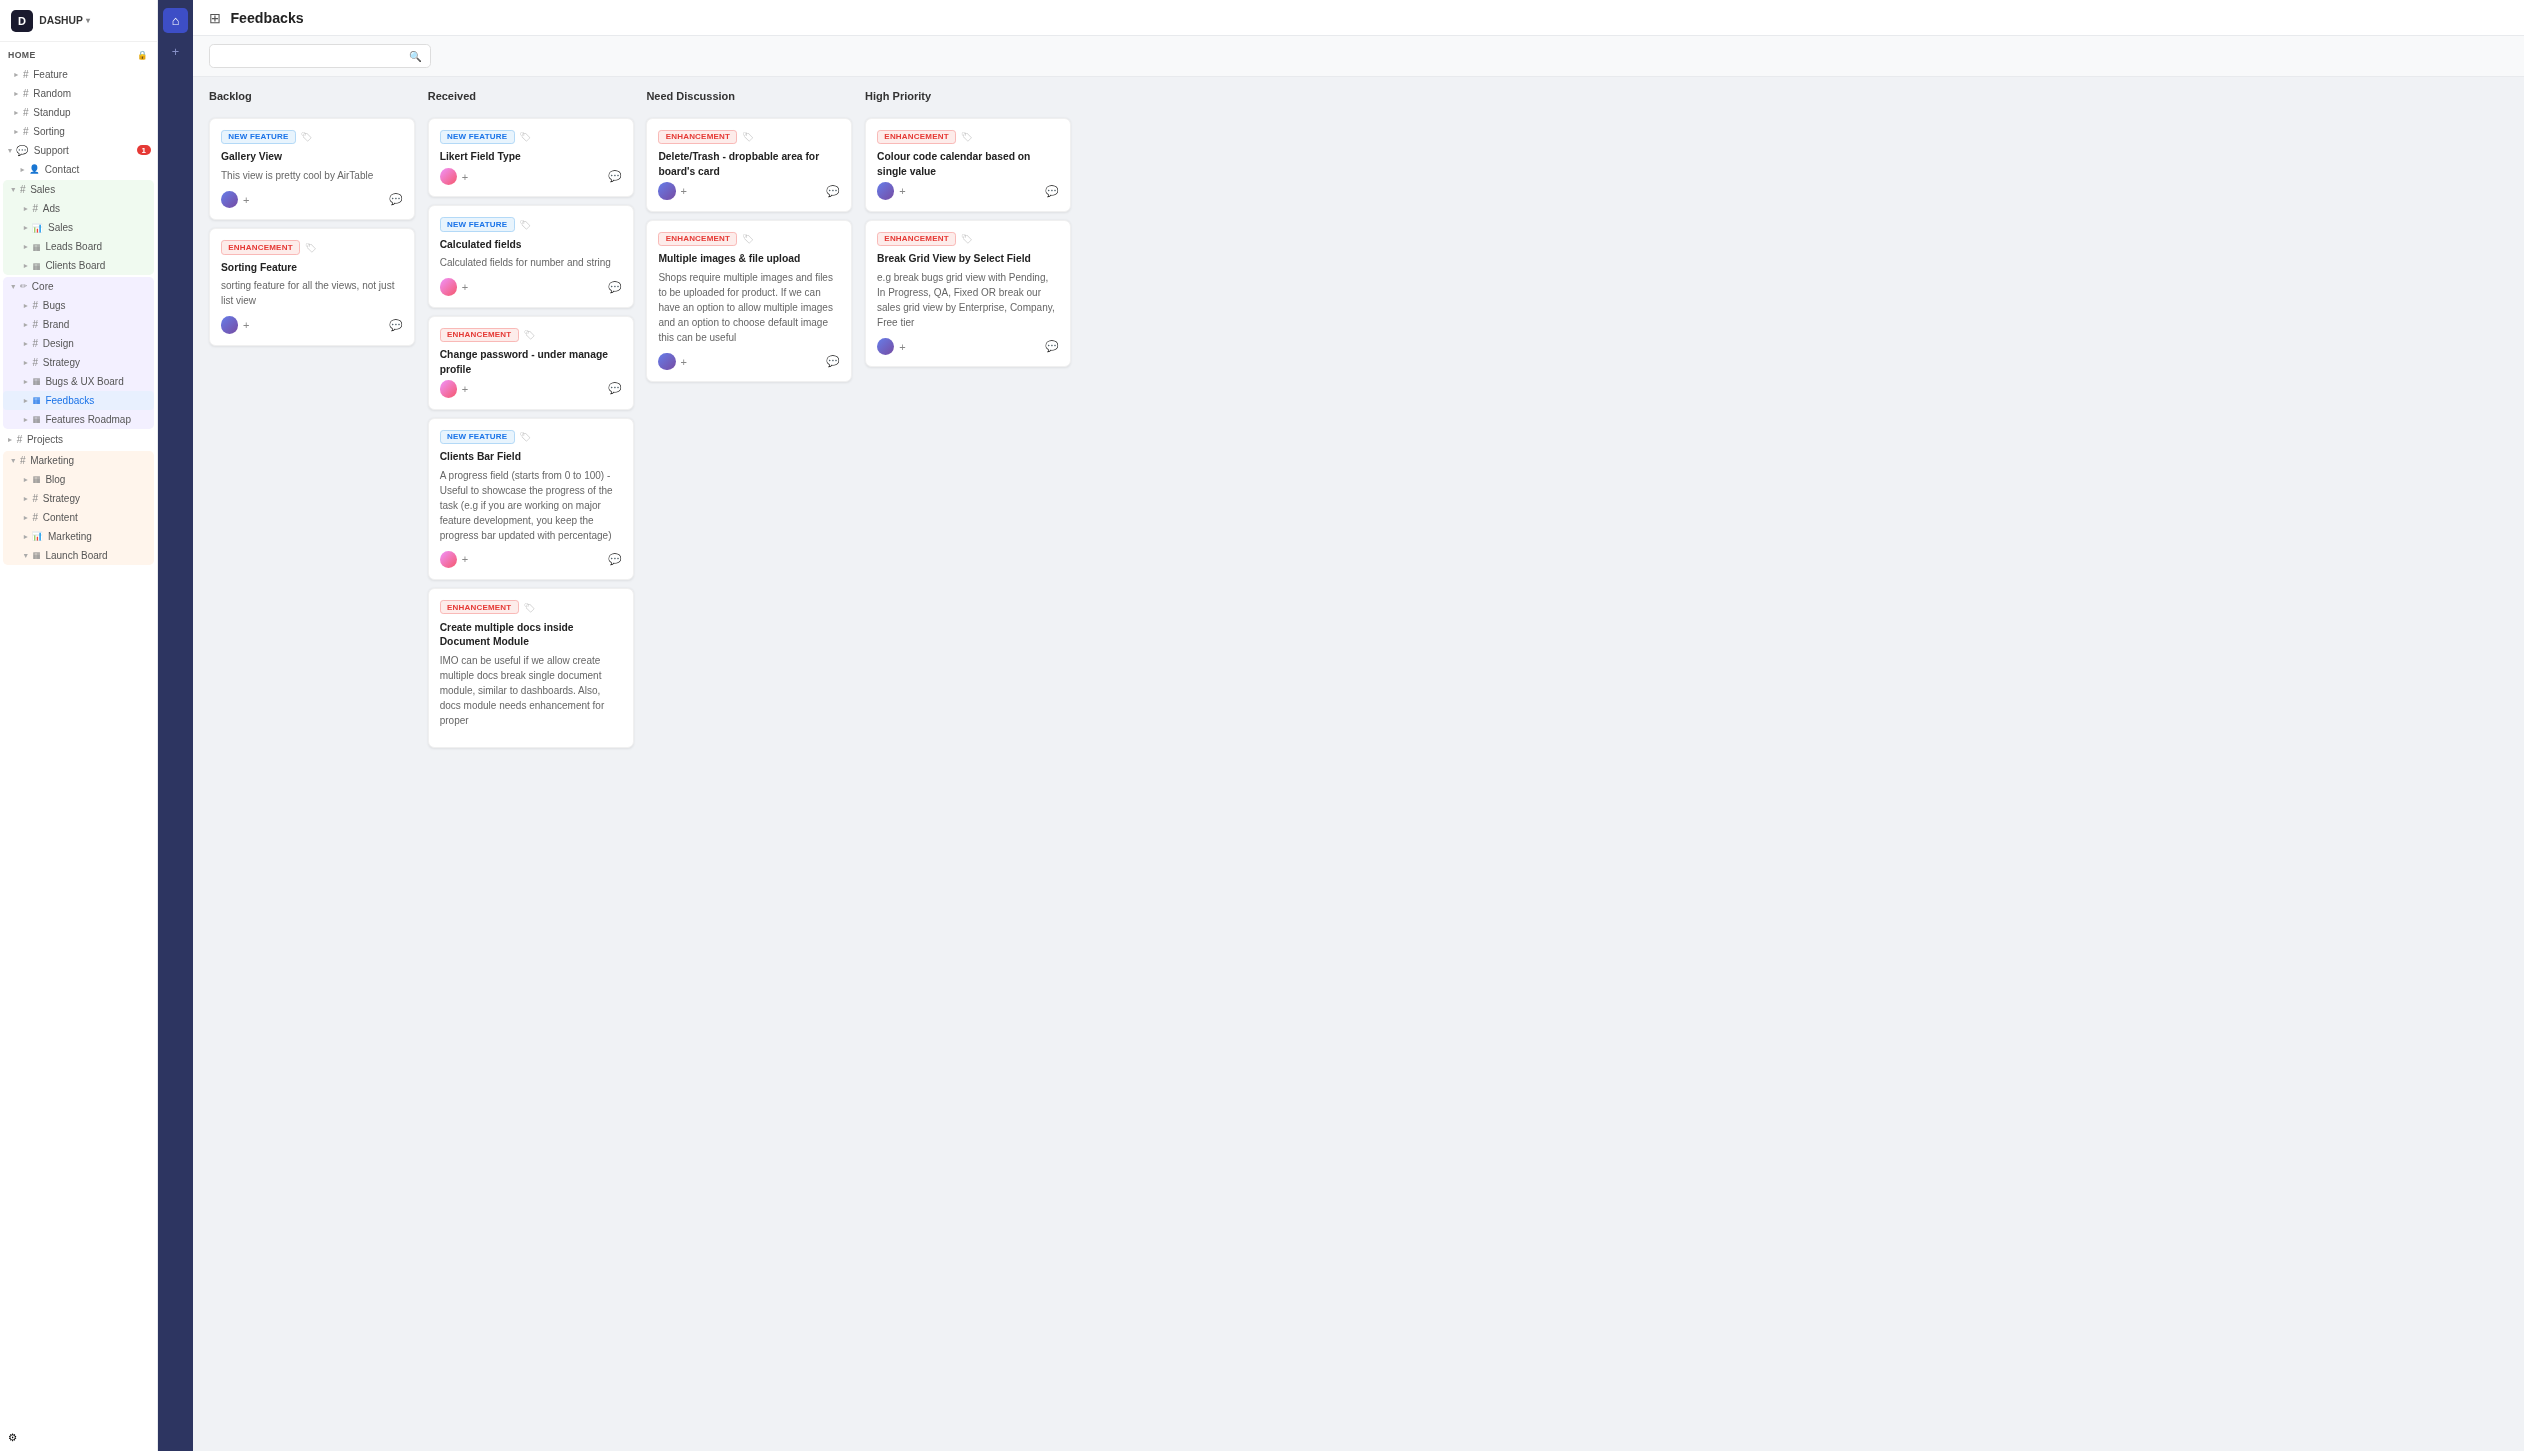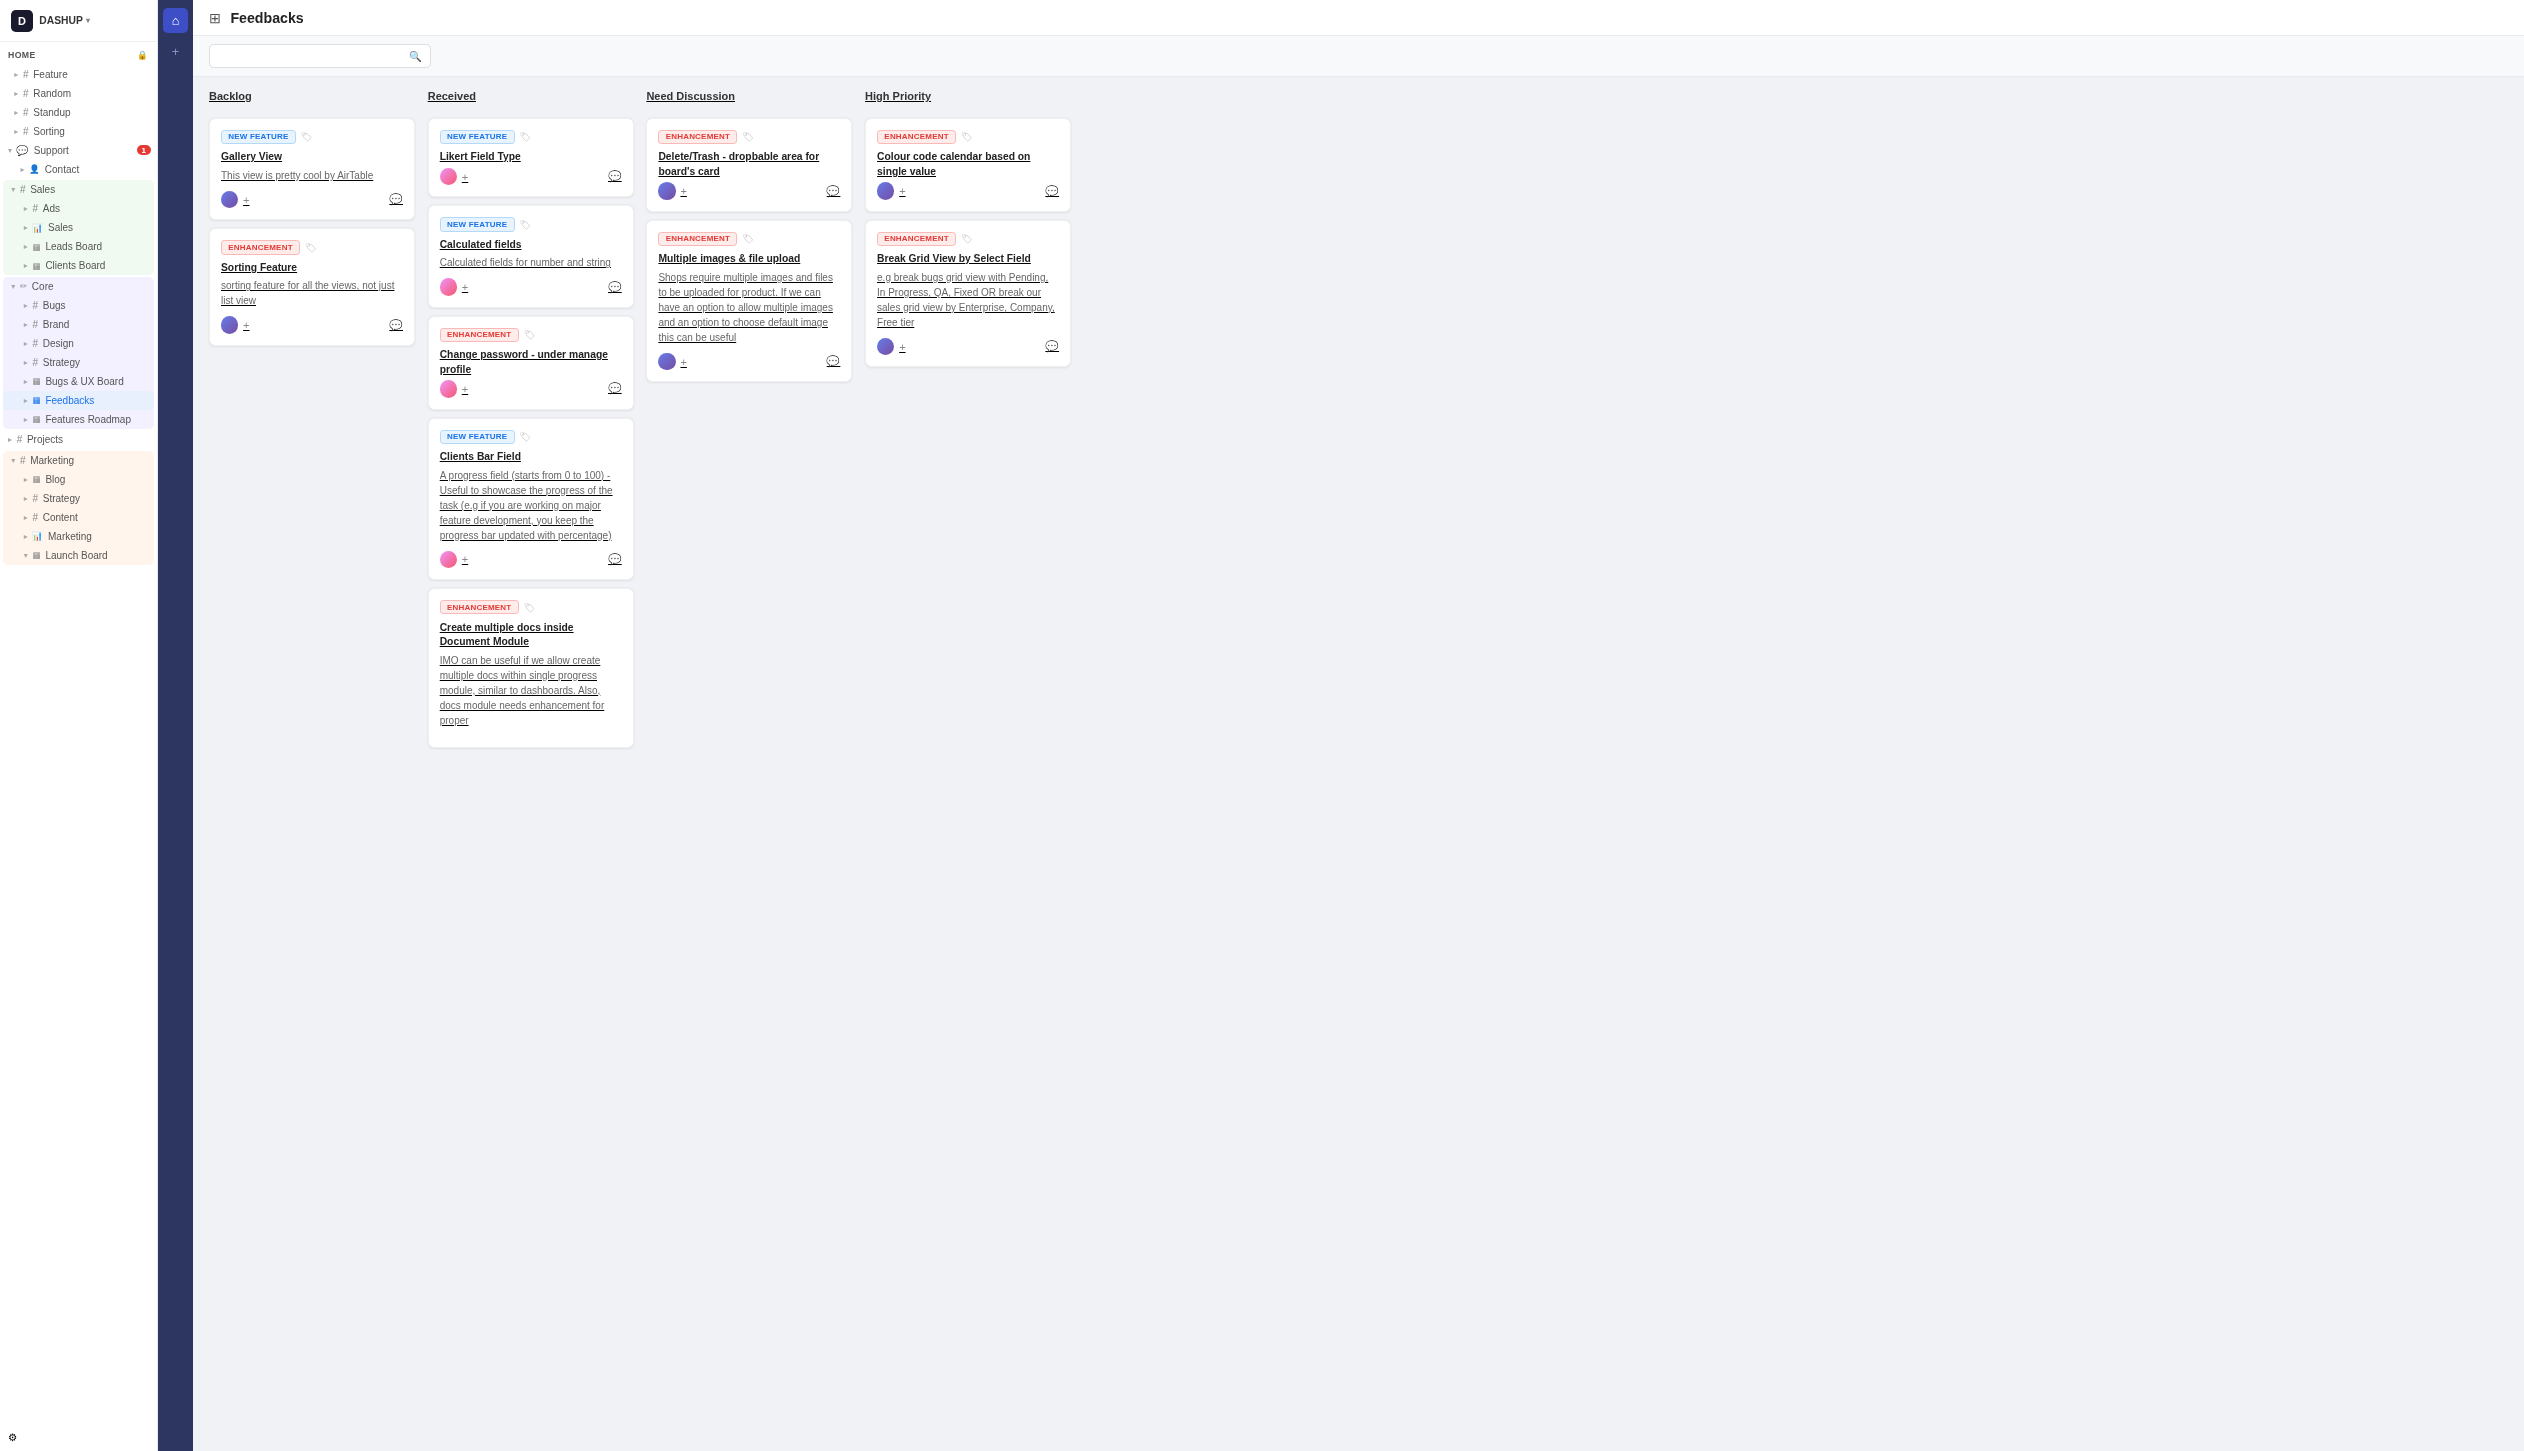--- a/index.html
+++ b/index.html
@@ -25,21 +25,21 @@
     .main { flex: 1; display: flex; flex-direction: column; overflow: hidden; }
     .topbar { background: #fff; padding: 9.5px 16px; border-bottom: 0.8px solid #e8eaed; display: flex; align-items: center; gap: 9.5px; }
     .topbar-title { font-size: 14.2px; font-weight: 600; color: #222; }
 
     .toolbar { padding: 8px 16px; background: #f8f9fa; border-bottom: 0.8px solid #e8eaed; }
     .search-box { display: flex; align-items: center; background: #fff; border: 0.8px solid #ddd; border-radius: 4.7px; padding: 4.7px 8px; width: 222px; gap: 4.7px; }
     .search-box input { border: none; outline: none; font-size: 9.5px; color: #555; background: transparent; width: 100%; }
     .search-icon { color: #888; font-size: 10.3px; }
 
     
-    .board { display: flex; gap: 0; overflow-x: auto; flex: 1; padding: 12.7px 16px; text-decoration: underline; }
+    .board { display: flex; gap: 0; overflow-x: auto; flex: 1; padding: 12.7px 16px; }
     .column { min-width: 206px; max-width: 206px; margin-right: 12.7px; }
     .column-header { font-size: 11px; font-weight: 600; color: #333; margin-bottom: 9.5px; padding-bottom: 6.3px; }
 
     
     .card { background: #fff; border-radius: 6.3px; padding: 11px; margin-bottom: 8px; box-shadow: 0 0.8px 2.4px rgba(0,0,0,0.08); border: 0.8px solid #f0f0f0; }
     .card-badge { display: inline-flex; align-items: center; gap: 4.7px; margin-bottom: 6.3px; }
     .badge-new-feature { background: #e8f4fd; color: #1a73e8; border: 0.8px solid #b3d9f7; border-radius: 3.2px; padding: 1.6px 6.3px; font-size: 8px; font-weight: 700; letter-spacing: 0.2px; }
     .badge-enhancement { background: #fdecea; color: #e53935; border: 0.8px solid #f9b9b7; border-radius: 3.2px; padding: 1.6px 6.3px; font-size: 8px; font-weight: 700; letter-spacing: 0.2px; }
     .tag-icon { color: #bbb; font-size: 9.5px; }
     .card-title { font-size: 10.3px; font-weight: 600; color: #222; margin-bottom: 3.2px; line-height: 1.4; }
@@ -343,21 +343,21 @@
           <span class="comment-icon">💬</span>
         </div>
       </div>
 
       <div class="card">
         <div class="card-badge">
           <span class="badge-enhancement">ENHANCEMENT</span>
           <span class="tag-icon">🏷</span>
         </div>
         <div class="card-title">Create multiple docs inside Document Module</div>
-        <div class="card-desc">IMO can be useful if we allow create multiple docs within single progress module, similar to dashboards. Also, docs module needs enhancement for proper</div>
+        <div class="card-desc">IMO can be useful if we allow create multiple docs break single document module, similar to dashboards. Also, docs module needs enhancement for proper</div>
       </div>
     </div>
 
     <div class="column">
       <div class="column-header">Need Discussion</div>
 
       <div class="card">
         <div class="card-badge">
           <span class="badge-enhancement">ENHANCEMENT</span>
           <span class="tag-icon">🏷</span>

